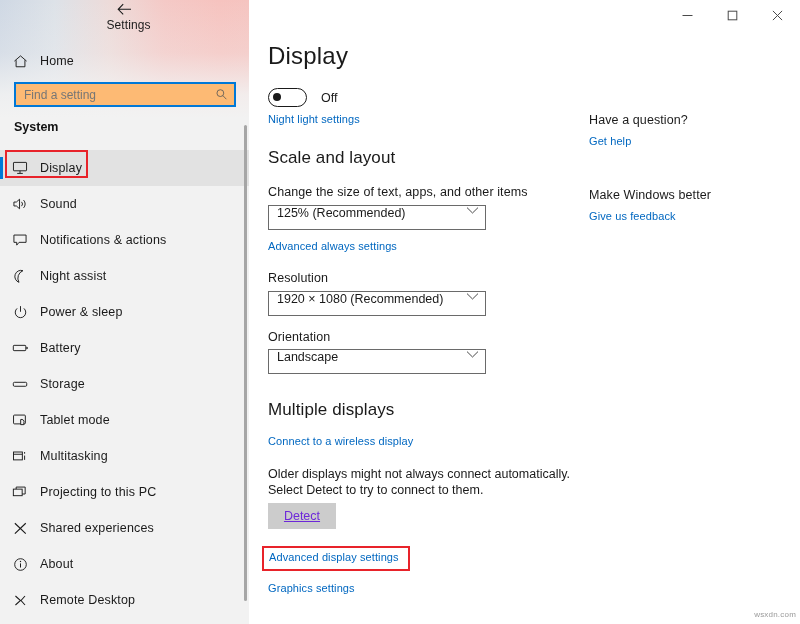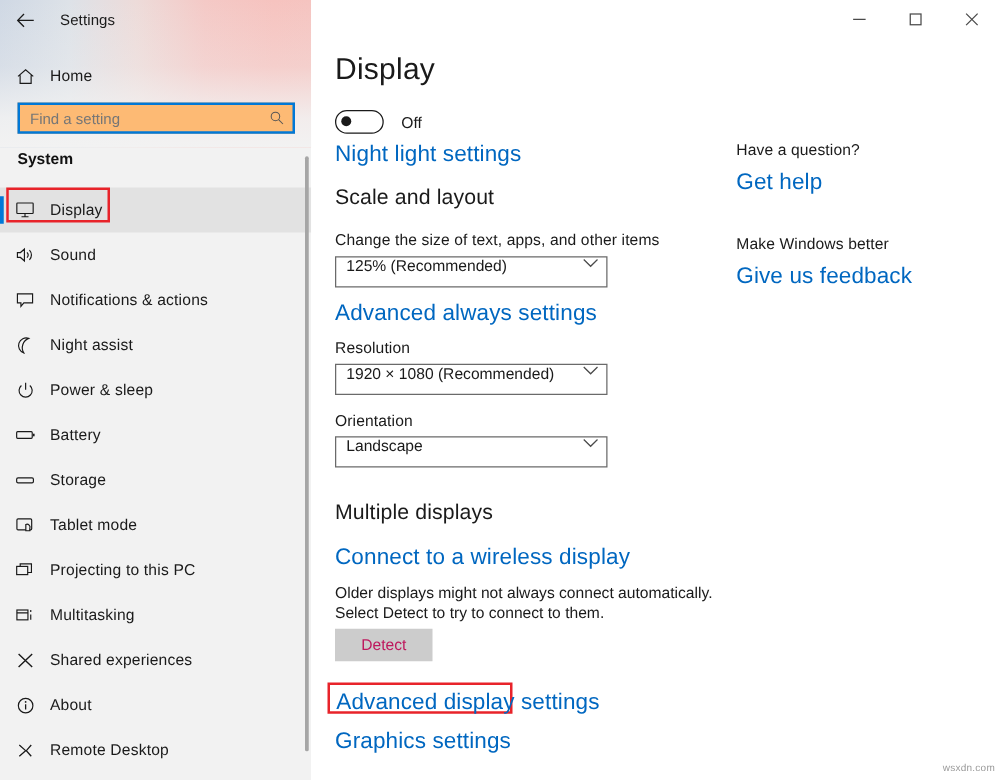--- a/index.html
+++ b/index.html
@@ -51,21 +51,21 @@
     width: 3px; height: 476px;
     background: #a6a6a6;
     border-radius: 2px;
   }
 
   
   #titlebar-left {
     position: absolute;
     left: 0; top: 0;
     width: 249px; height: 32px;
-    display: flex; align-items: center;
+    display: flex; align-items: center; flex-direction: column;
   }
   #back-button {
     width: 40px; height: 30px;
     display: flex; align-items: center; justify-content: center;
     color: #1b1b1b;
     font-size: 15px;
     cursor: pointer;
   }
   #app-title {
     font-size: 12px;
@@ -209,21 +209,21 @@
     background: #1a1a1a;
   }
   #nightlight-state {
     margin-left: 14px;
     font-size: 12.5px;
     color: #1a1a1a;
   }
 
   .link {
     color: #0067c0;
-    font-size: 18px;
+    font-size: 11px;
     cursor: pointer;
     text-decoration: none;
     letter-spacing: .1px;
   }
 
   #nightlight-settings-link { position: absolute; left: 19px; top: 113px; }
 
   .section-head {
     position: absolute;
     left: 19px;
@@ -276,27 +276,28 @@
     position: absolute;
     left: 19px; top: 466px;
     width: 330px;
     font-size: 12.5px;
     color: #1a1a1a;
     line-height: 16px;
   }
   #detect-button {
     position: absolute;
     left: 19px; top: 503px;
-    width: 78px; height: 26px;
+    width: 68px; height: 26px;
     background: #cccccc;
     border: none;
     font-family: "Liberation Sans", sans-serif;
     font-size: 12.5px;
-    color: #be185d;
-    cursor: pointer;
+    color: #6d28d9;
+    cursor: pointer;
+    text-decoration: underline;
   }
 
   
   .aside-head {
     position: absolute;
     left: 340px;
     font-size: 12.5px;
     color: #1a1a1a;
     letter-spacing: .1px;
   }
@@ -427,35 +428,35 @@
             <rect x="1.6" y="2.2" width="12.6" height="9.4" rx="1" fill="none" stroke="#1a1a1a" stroke-width="1"></rect>
             <path d="M9.2 7 A2.6 2.6 0 0 1 12.6 10.4 L12.6 12.4 L9.2 12.4 Z" fill="#f2f2f2" stroke="#1a1a1a" stroke-width="1"></path>
           </svg>
         </span>
         <span class="nav-label">Tablet mode</span>
       </div>
 
       <div class="nav-item">
         <span class="nav-icon">
           <svg width="16" height="15" viewBox="0 0 17 16" aria-hidden="true">
+            <rect x="1.6" y="3.2" width="9.4" height="8.4" fill="none" stroke="#1a1a1a" stroke-width="1"></rect>
+            <path d="M1.6 5.6 H11 M13.4 3.2 V5 M13.4 7 V11.6" stroke="#1a1a1a" stroke-width="1" fill="none"></path>
+          </svg>
+        </span>
+        <span class="nav-label">Multitasking</span>
+      </div>
+
+      <div class="nav-item">
+        <span class="nav-icon">
+          <svg width="16" height="15" viewBox="0 0 17 16" aria-hidden="true">
             <rect x="1.4" y="4.4" width="9.4" height="7" fill="none" stroke="#1a1a1a" stroke-width="1"></rect>
             <path d="M4.4 4.4 V2.2 H14 V9.6 H10.8" fill="none" stroke="#1a1a1a" stroke-width="1"></path>
           </svg>
         </span>
         <span class="nav-label">Projecting to this PC</span>
-      </div>
-
-      <div class="nav-item">
-        <span class="nav-icon">
-          <svg width="16" height="15" viewBox="0 0 17 16" aria-hidden="true">
-            <rect x="1.6" y="3.2" width="9.4" height="8.4" fill="none" stroke="#1a1a1a" stroke-width="1"></rect>
-            <path d="M1.6 5.6 H11 M13.4 3.2 V5 M13.4 7 V11.6" stroke="#1a1a1a" stroke-width="1" fill="none"></path>
-          </svg>
-        </span>
-        <span class="nav-label">Multitasking</span>
       </div>
 
       <div class="nav-item">
         <span class="nav-icon">
           <svg width="15" height="15" viewBox="0 0 16 16" aria-hidden="true">
             <path d="M2 2.4 L13.6 13.4 M13.6 2.4 L2 13.4" stroke="#1a1a1a" stroke-width="1.2" fill="none"></path>
           </svg>
         </span>
         <span class="nav-label">Shared experiences</span>
       </div>

